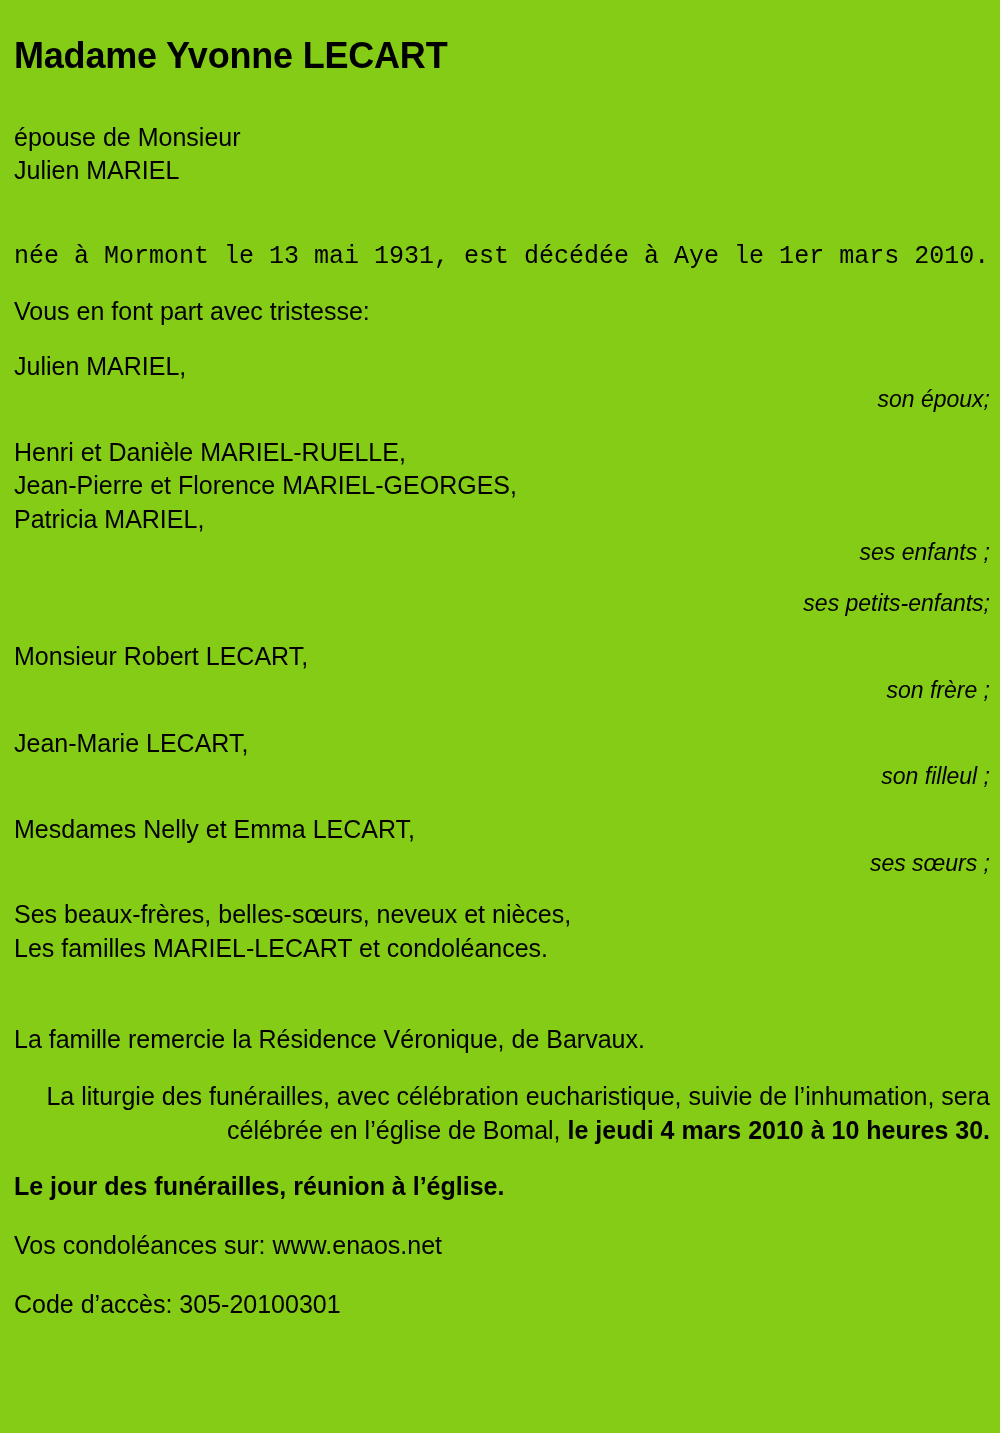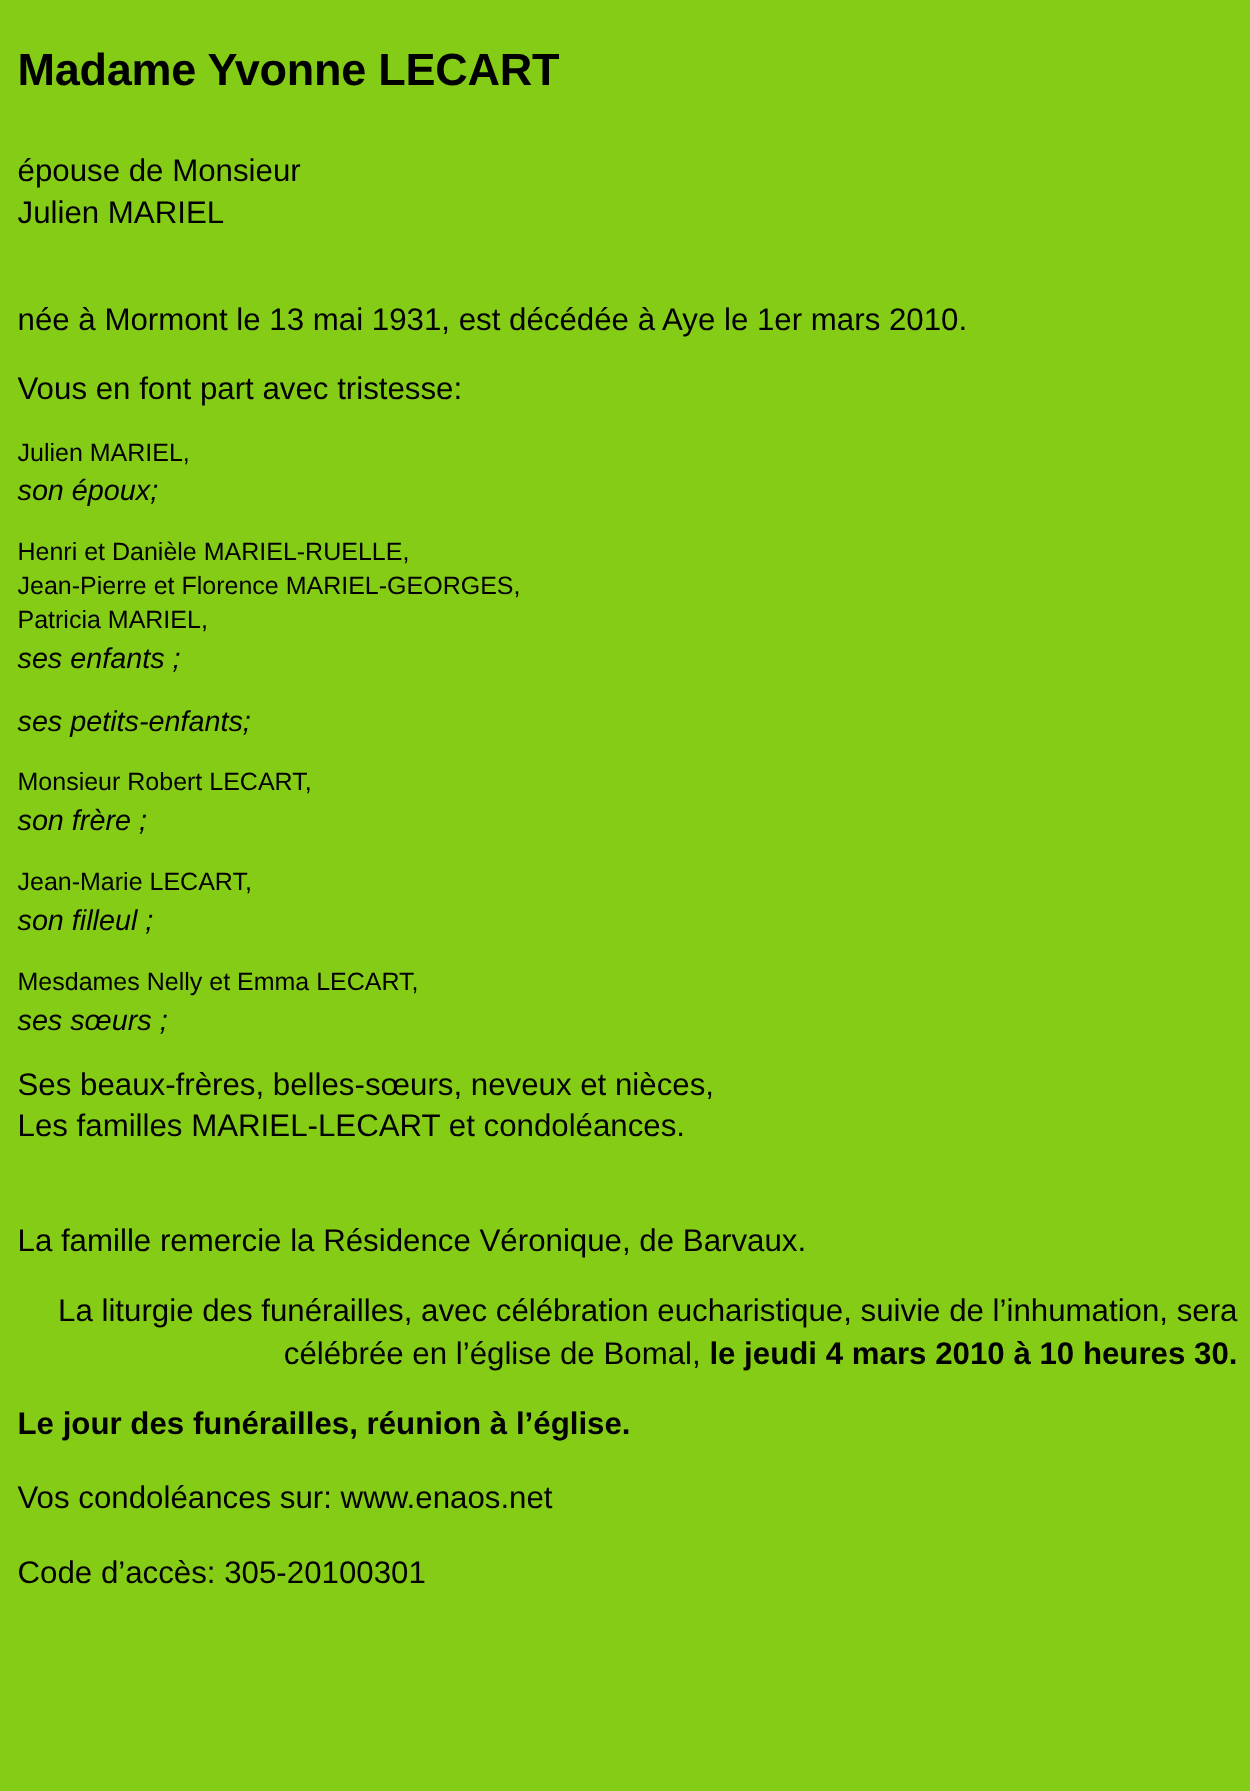--- a/index.html
+++ b/index.html
@@ -62,38 +62,40 @@
     font-weight: 700;
   }
 
   
   .spouse-of {
     margin-top: 45px;
   }
 
   .birth-death {
     margin-top: 52px;
+    font-family: Liberation Mono, monospace;
   }
 
   .announce {
     margin-top: 22px;
   }
 
   
   .relation-group {
     margin-top: 21px;
   }
 
   .relation-names {
-    font-size: 20px;
+    font-size: 25px;
     line-height: 1.34;
   }
 
   .relation-role {
     display: block;
+    text-align: right;
     font-style: italic;
     font-size: 23px;
     line-height: 1.3;
     margin-top: 2px;
     padding-right: 0px;
   }
 
   .inlaws {
     margin-top: 20px;
   }

